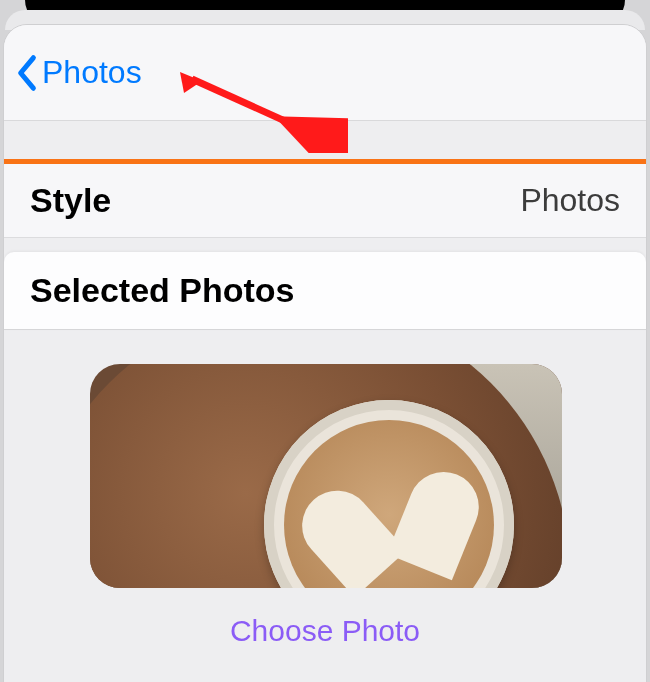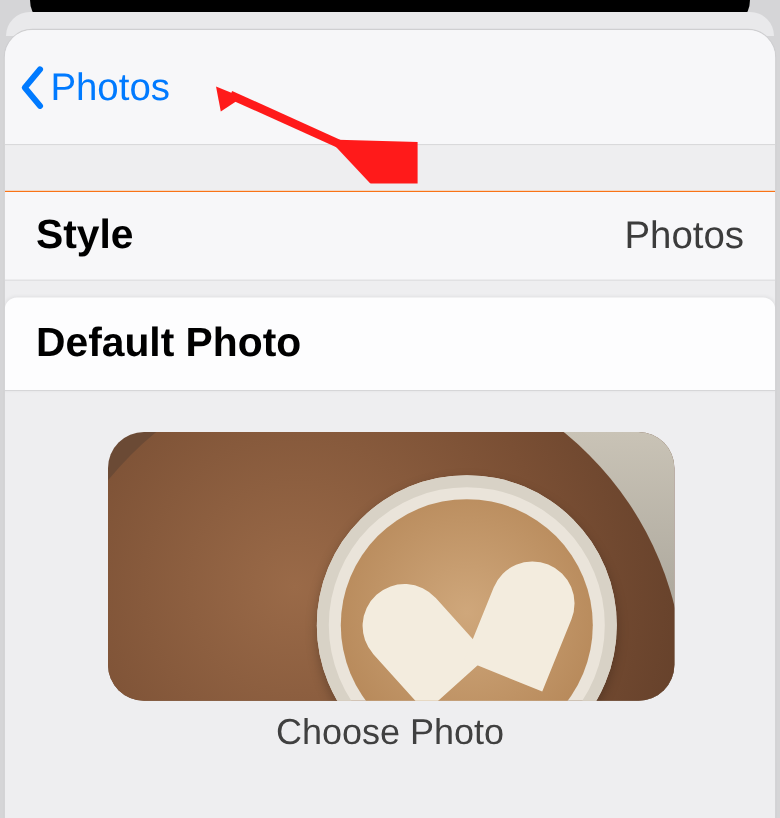--- a/index.html
+++ b/index.html
@@ -32,21 +32,21 @@
   .nav-title {
     position:absolute; left:0; right:0; text-align:center;
     font-size:32px; font-weight:700; color:#000; pointer-events:none;
   }
 
   .gap { height:38px; }
 
   .row {
     background:#f7f7f9; padding:17px 26px;
     display:flex; justify-content:space-between; align-items:center;
-    border-top:1px solid #f97316; border-bottom:1px solid #dcdcde;
+    border-top:5px solid #f97316; border-bottom:1px solid #dcdcde;
   }
   .row-label { font-size:34px; font-weight:800; color:#000; }
   .row-value { font-size:32px; font-weight:400; color:#3c3c3c; }
 
   .section-header {
     background:#fdfdfe; padding:19px 26px;
     font-size:34px; font-weight:800; color:#000;
     border-bottom:1px solid #d6d6d8;
     box-shadow: 0 -1px 3px rgba(0,0,0,0.05);
     margin-top:14px; border-radius: 10px 10px 0 0;
@@ -80,22 +80,22 @@
     width:120px; height:110px;
   }
   .foam::before, .foam::after{
     content:""; position:absolute; width:70px; height:100px; background:#f3ecde;
     border-radius:60px 60px 0 0; top:0;
   }
   .foam::before { left:0; transform:rotate(-32deg); transform-origin:100% 100%; }
   .foam::after  { right:0; transform:rotate(32deg);  transform-origin:0 100%; }
 
   .choose-link {
-    text-align:center; color:#404040; font-size:30px; font-weight:400;
-    margin-top:10px; cursor:pointer;
+    text-align:center; color:#8b5cf6; font-size:30px; font-weight:400;
+    margin-top:26px; cursor:pointer;
   }
 
   
   .arrow {
     position:absolute; z-index:5; left:178px; top:69px; pointer-events:none;
   }
 </style>
 </head>
 <body>
 
@@ -113,21 +113,21 @@
     </div>
   </div>
 
   <div class="gap"></div>
 
   <div class="row">
     <span class="row-label">Style</span>
     <span class="row-value">Photos</span>
   </div>
 
-  <div class="section-header">Default Photo</div>
+  <div class="section-header">Selected Photos</div>
 
   <div class="photo-area">
     <div class="photo-thumb">
       <div class="bg-right"></div>
       <div class="table-top"></div>
       <div class="cup">
         <div class="coffee">
           <div class="foam"></div>
         </div>
       </div>

